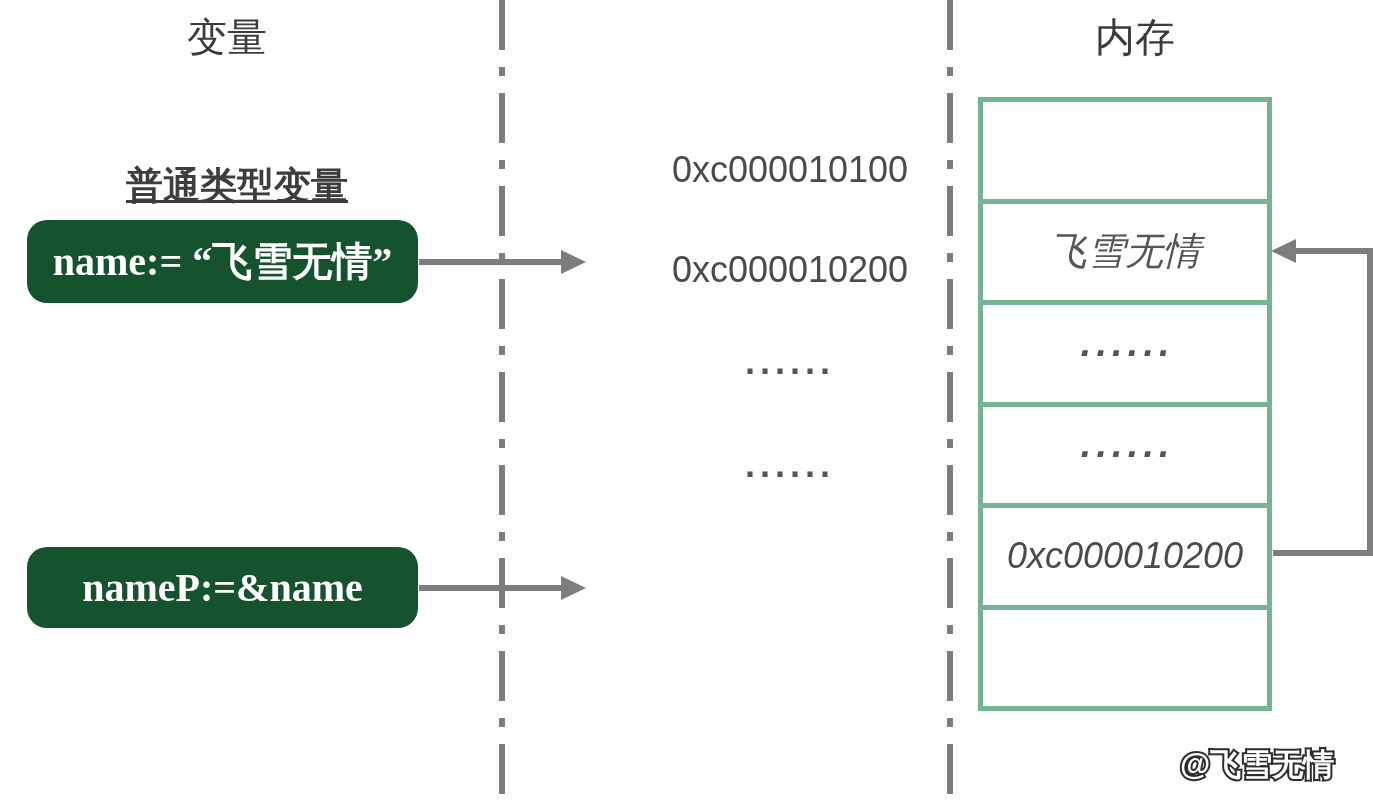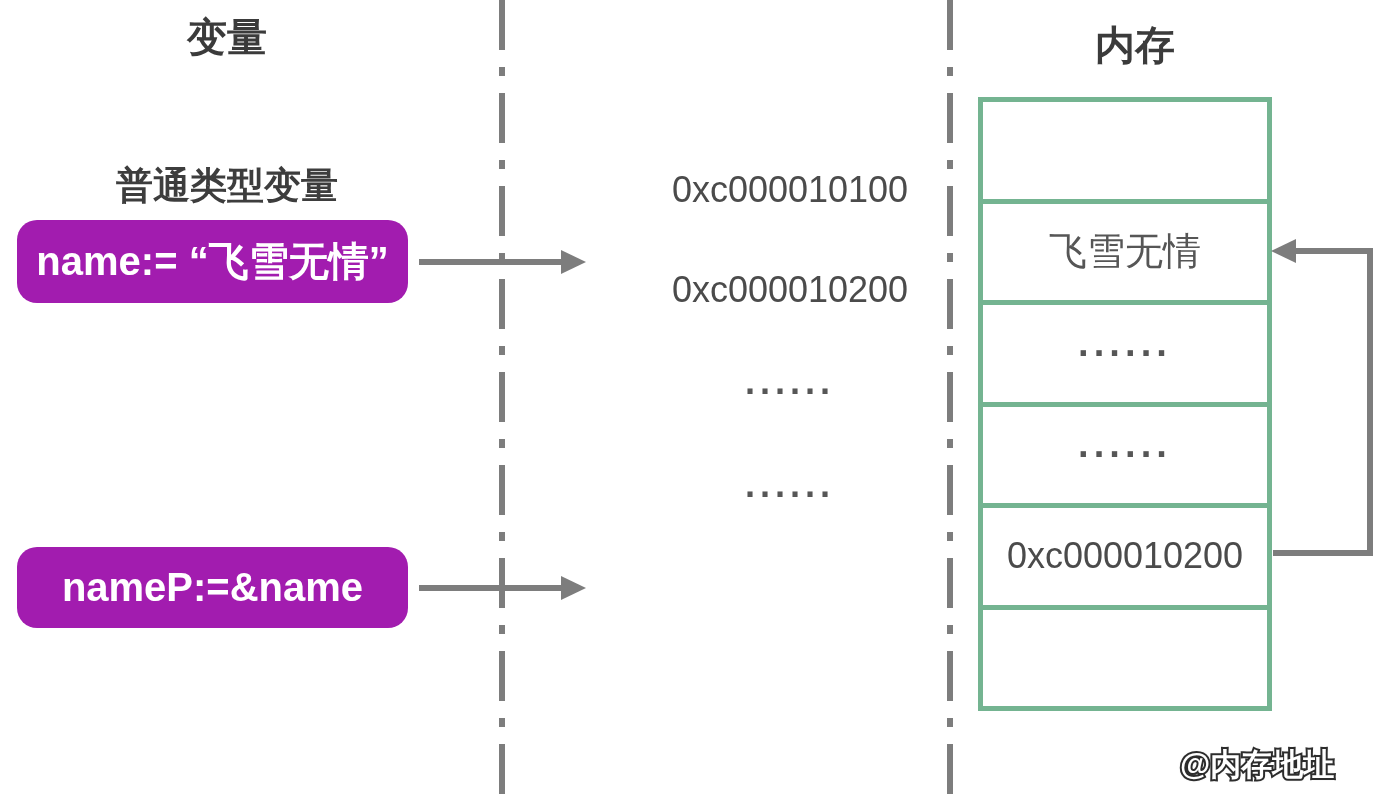--- a/index.html
+++ b/index.html
@@ -21,74 +21,74 @@
     width: 1373px; height: 811px;
     z-index: 3;
     pointer-events: none;
   }
   .col-header {
     position: absolute;
     height: 46px;
     line-height: 46px;
     text-align: center;
     font-size: 40px;
-    font-weight: 700;
+    font-weight: 400;
     color: #3b3b3b;
     z-index: 2;
   }
   .hdr-1 { left: 127px; top: 14px; width: 200px; }
   .hdr-2 { left: 591px; top: 14px; width: 260px; }
-  .hdr-3 { left: 1035px; top: 14px; width: 200px; margin-top: 8px; }
+  .hdr-3 { left: 1035px; top: 14px; width: 200px; }
 
   .var-label {
     position: absolute;
     width: 320px;
     height: 40px;
     line-height: 40px;
     text-align: center;
     font-size: 37px;
     font-weight: 600;
     color: #3d3d3d;
     z-index: 2;
   }
-  .lbl-normal { left: 67px; top: 166px; }
+  .lbl-normal { left: 77px; top: 166px; text-decoration: underline; }
   .lbl-pointer { left: 63px; top: 498px; }
 
   .var-box {
     position: absolute;
-    left: 17px;
+    left: 27px;
     width: 391px;
     height: 83px;
-    background: #a21caf;
+    background: #14532d;
     border-radius: 20px;
     display: flex;
     align-items: center;
     justify-content: center;
     font-size: 40px;
     font-weight: 700;
     color: #ffffff;
     z-index: 2;
     white-space: nowrap;
+    font-family: Liberation Serif, serif;
   }
   .box-normal { top: 220px; }
   .box-pointer { top: 547px; height: 81px; text-align: center; }
 
   .addr {
     position: absolute;
     left: 640px;
     width: 300px;
     height: 40px;
     display: flex;
     align-items: center;
     justify-content: center;
     font-size: 36px;
     color: #4b4b4b;
     z-index: 2;
     white-space: nowrap;
-    margin-top: 20px;
   }
   .addr.dots { color: #565656; letter-spacing: 3px; font-weight: 700; }
   .addr-0 { top: 150px; }
   .addr-1 { top: 250px; }
   .addr-2 { top: 352px; }
   .addr-3 { top: 455px; }
   .addr-4 { top: 558px; }
   .addr-5 { top: 660px; }
 
   .mem-table {
@@ -105,20 +105,21 @@
     background: #ffffff;
   }
   .mem-row {
     flex: 1;
     display: flex;
     align-items: center;
     justify-content: center;
     font-size: 38px;
     color: #565656;
     white-space: nowrap;
+    font-style: italic;
   }
   .mem-row + .mem-row { border-top: 5px solid #74b491; }
   .mem-row.dots { letter-spacing: 3px; font-weight: 700; }
   .mem-row.addr-text { font-size: 36px; color: #4b4b4b; }
 
   .watermark {
     position: absolute;
     left: 1180px;
     top: 744px;
     width: 180px;
@@ -174,15 +175,15 @@
 
   <div class="mem-table">
     <div class="mem-row"></div>
     <div class="mem-row">飞雪无情</div>
     <div class="mem-row dots">······</div>
     <div class="mem-row dots">······</div>
     <div class="mem-row addr-text">0xc000010200</div>
     <div class="mem-row"></div>
   </div>
 
-  <div class="watermark">@内存地址</div>
+  <div class="watermark">@飞雪无情</div>
 
 </div>
 
 </body></html>

